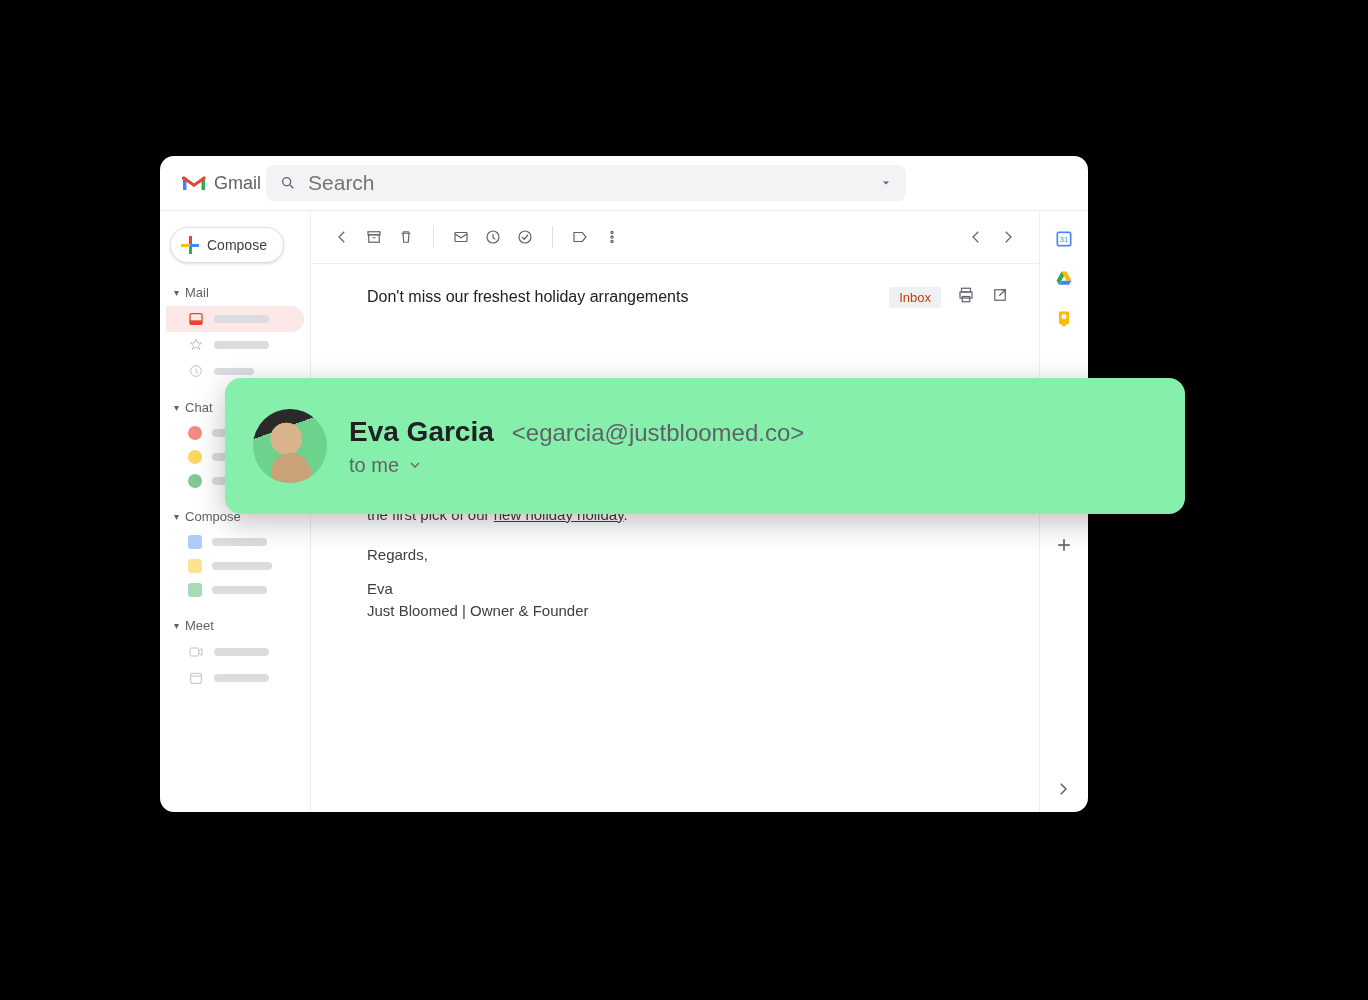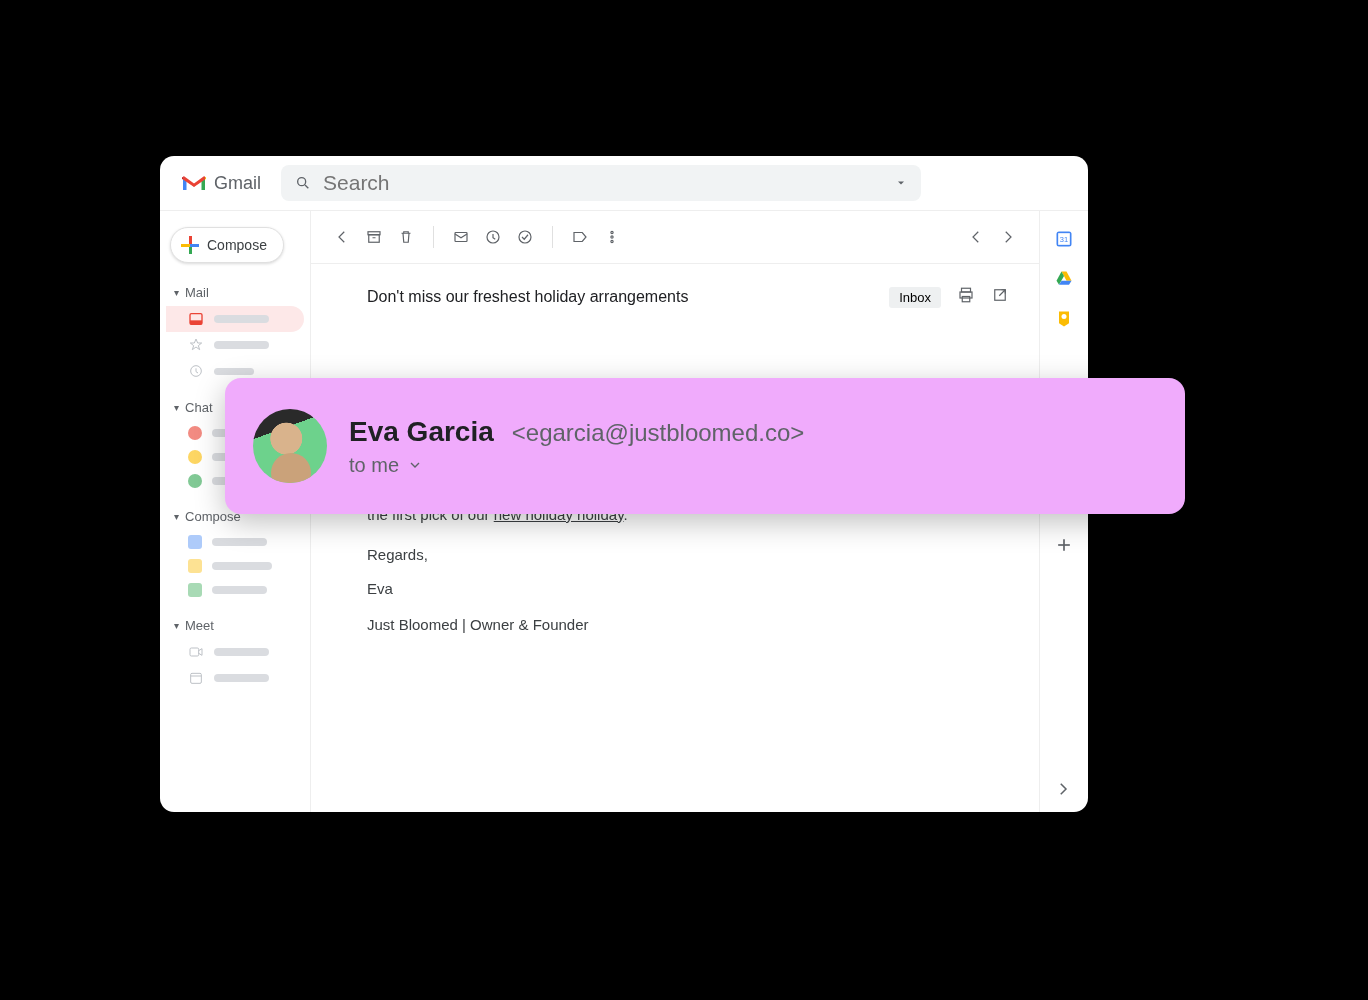--- a/index.html
+++ b/index.html
@@ -25,21 +25,21 @@
     overflow: hidden;
   }
 
   
   .header {
     height: 55px;
     display: flex;
     align-items: center;
     padding: 0 14px 0 20px;
     border-bottom: 1px solid #eee;
-    gap: 20px;
+    gap: 5px;
   }
   .gmail-logo { display:flex; align-items:center; gap:6px; font-size:18px; color:#5f6368; }
   .gmail-logo svg { width:28px; height:20px; }
   .search {
     flex:1;
     height:36px;
     background:#f1f3f4;
     border-radius:8px;
     display:flex;
     align-items:center;
@@ -90,40 +90,40 @@
   .main { border-left:1px solid #eee; border-right:1px solid #eee; display:flex; flex-direction:column; }
   .toolbar { height:52px; display:flex; align-items:center; gap:14px; padding:0 22px; color:#5f6368;}
   .toolbar .grp { display:flex; align-items:center; gap:14px; }
   .toolbar .sep { width:1px; height:22px; background:#e0e0e0; margin:0 4px;}
   .toolbar svg { width:18px; height:18px; stroke:#5f6368; fill:none; stroke-width:1.6;}
   .toolbar .spacer{flex:1;}
   .hr { height:1px; background:#eee; }
 
   .subject-row { display:flex; align-items:center; padding:22px 30px 10px 56px; gap:16px; color:#202124;}
   .subject-row h2 { font-size:16px; font-weight:400; flex:1;}
-  .chip { background:#eef0f1; color:#000000; font-size:13px; padding:3px 10px; border-radius:3px;}
+  .chip { background:#eef0f1; color:#c2410c; font-size:13px; padding:3px 10px; border-radius:3px;}
   .iconbtn svg{width:18px;height:18px;stroke:#5f6368;fill:none;stroke-width:1.6;}
 
   .emailbody { padding: 130px 60px 20px 56px; color:#3c4043; font-size:15px; line-height:1.45; max-width:520px;}
   .emailbody p { margin-bottom:12px;}
   .emailbody .link { text-decoration:underline; color:#3c4043;}
 
   
   .rail { display:flex; flex-direction:column; align-items:center; gap:20px; padding-top:18px; position:relative;}
   .rail .railicon { width:20px; height:20px; }
   .rail .bottom { position:absolute; bottom:12px; }
 
   
   .floatcard {
     position:absolute;
     left: 225px;
     top: 378px;
     width: 960px;
     height: 136px;
-    background:#f0abfc;
+    background:#86efac;
     border-radius:16px;
     box-shadow:0 8px 30px rgba(0,0,0,.25);
     display:flex;
     align-items:center;
     padding:0 28px;
     gap:22px;
     z-index:10;
   }
   .avatar {
     width:74px; height:74px; border-radius:50%;
@@ -356,21 +356,21 @@
               <path d="M14 5h5v5M19 5l-8 8"></path>
             </svg></span>
       </div>
 
       <div class="emailbody">
         <p>Hi Lucy,</p>
         <p>
           <span>As one of our most loyal customers, I'm excited to give you the first pick of our </span><span class="link">new holiday holiday</span><span>.</span>
         </p>
         <p style="margin-top:19px">Regards,</p>
-        <p style="margin-bottom:14px">Eva</p>
+        <p style="margin-bottom:0">Eva</p>
         <p>Just Bloomed | Owner &amp; Founder</p>
       </div>
     </div>
 
     <div class="rail">
       <span class="railicon">
         <svg viewBox="0 0 24 24" width="20" height="20">
             <rect x="3" y="3" width="18" height="18" rx="3" fill="#4285f4"></rect>
             <rect x="5" y="5" width="14" height="14" fill="#fff"></rect>
             <text x="12" y="16" text-anchor="middle" font-size="9" fill="#4285f4" font-family="Arial">31</text>

